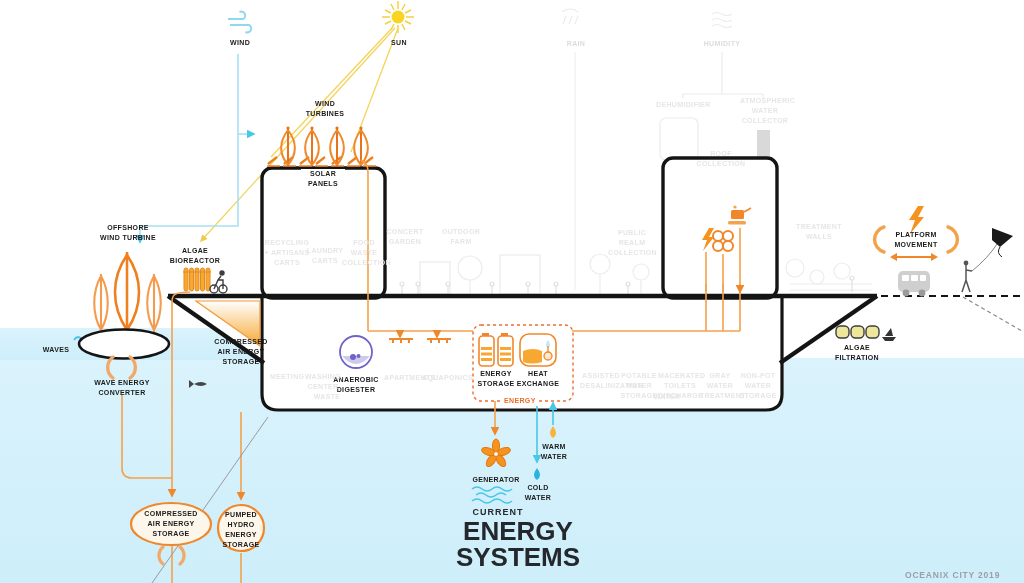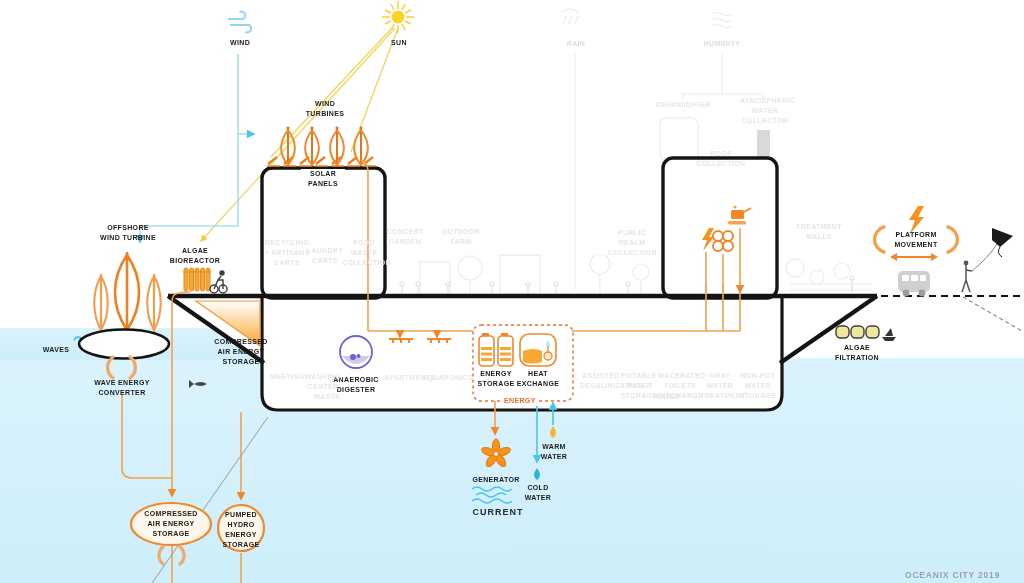--- a/index.html
+++ b/index.html
@@ -379,20 +379,21 @@
   <div class="lbl" style="left:85px;top:378px;width:74px;">WAVE ENERGY CONVERTER</div>
   <div class="lbl" style="left:214px;top:337px;width:54px;">COMPRESSED AIR ENERGY STORAGE</div>
   <div class="lbl" style="left:328px;top:375px;width:56px;">ANAEROBIC DIGESTER</div>
   <div class="lbl" style="left:473px;top:369px;width:46px;">ENERGY STORAGE</div>
   <div class="lbl" style="left:513px;top:369px;width:50px;">HEAT EXCHANGE</div>
   <div class="lbl orange" style="left:502px;top:396px;">ENERGY</div>
   <div class="lbl" style="left:466px;top:475px;width:60px;">GENERATOR</div>
   <div class="lbl" style="left:536px;top:442px;width:36px;">WARM WATER</div>
   <div class="lbl" style="left:520px;top:483px;width:36px;">COLD WATER</div>
   <div class="kicker" style="left:438px;top:508px;width:120px;">CURRENT</div>
+  <div class="title" style="left:398px;top:518px;width:240px;">ENERGY SYSTEMS</div>
   <div class="lbl" style="left:143px;top:509px;width:56px;">COMPRESSED AIR ENERGY STORAGE</div>
   <div class="lbl" style="left:213px;top:510px;width:56px;">PUMPED HYDRO ENERGY STORAGE</div>
   <div class="lbl" style="left:829px;top:343px;width:56px;">ALGAE FILTRATION</div>
   <div class="lbl" style="left:887px;top:230px;width:58px;">PLATFORM MOVEMENT</div>
   <div class="credit" style="left:905px;top:535px;width:110px;margin-top:36px;">OCEANIX CITY  2019</div>
 
   <div class="lbl faint" style="left:560px;top:39px;width:32px;">RAIN</div>
   <div class="lbl faint" style="left:696px;top:39px;width:52px;">HUMIDITY</div>
   <div class="lbl fainter" style="left:656px;top:100px;width:54px;">DEHUMIDIFIER</div>
   <div class="lbl fainter" style="left:740px;top:96px;width:50px;">ATMOSPHERIC WATER COLLECTOR</div>

